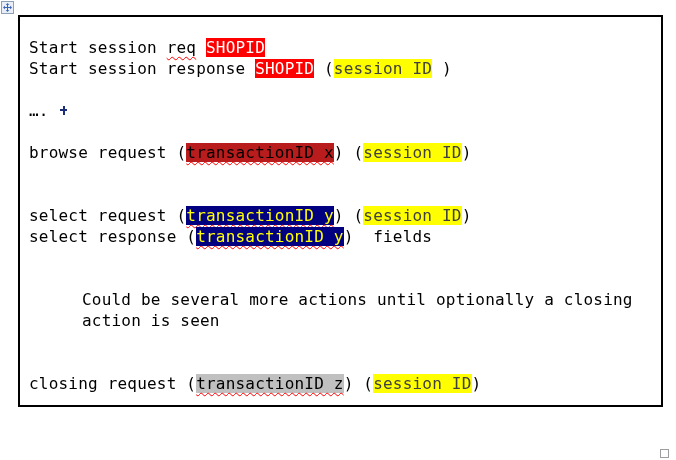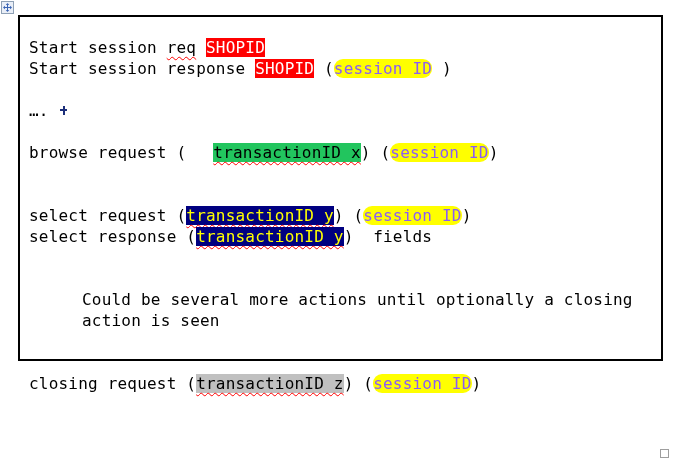--- a/index.html
+++ b/index.html
@@ -18,21 +18,21 @@
     background:#e9eef7;
     border:1px solid #8ea0b5;
     box-sizing:border-box;
     display:flex;align-items:center;justify-content:center;
     cursor:move;
   }
 
   
   .table-box{
     position:absolute;left:18px;top:15px;
-    width:645px;height:346px;
+    width:645px;height:392px;
     border:2px solid #000000;
     box-sizing:border-box;
     background:#ffffff;
   }
 
   
   .resize-handle{
     position:absolute;left:660px;top:449px;
     width:9px;height:9px;
     background:#ffffff;
@@ -57,22 +57,22 @@
   .sq{
     text-decoration-line:underline;
     text-decoration-style:wavy;
     text-decoration-color:#ff0000;
     text-decoration-thickness:1px;
     text-underline-offset:3px;
     text-decoration-skip-ink:none;
   }
 
   .hl-red{background:#ff0000;color:#ffffff;}
-  .hl-yellow{background:#ffff00;color:#8b5cf6;border-radius:9px;}
-  .hl-green{background:#22c55e;color:#000000;margin-left:27px;}
+  .hl-yellow{background:#ffff00;color:#404040;}
+  .hl-green{background:#b91c1c;color:#000000;}
   .hl-navy{background:#000080;color:#ffff00;}
   .hl-gray{background:#c0c0c0;color:#000000;}
 
   
   .pmark{
     position:relative;
     display:inline-block;
     width:8px;height:11px;
     vertical-align:baseline;
   }

